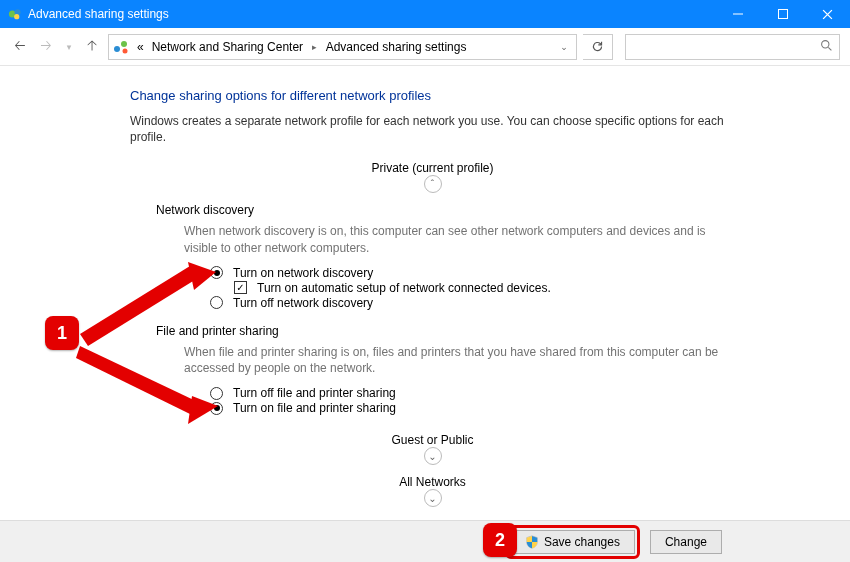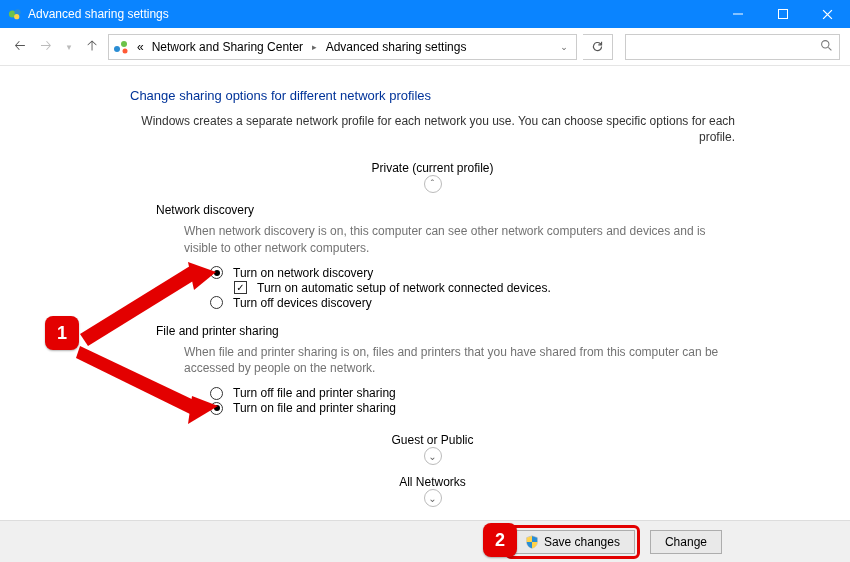--- a/index.html
+++ b/index.html
@@ -100,21 +100,20 @@
   h2.heading {
     margin: 0 0 10px 0;
     font-weight: 400;
     color: #003399;
     font-size: 13px;
   }
   .intro {
     margin: 0 0 16px 0;
     color: #333;
     line-height: 1.35;
-    text-align: right;
   }
   .section-header {
     display: flex;
     align-items: center;
     margin: 8px 0 10px 0;
     flex-direction: column;
   }
   .section-header .label { color:#000; white-space: nowrap; }
   .section-header .rule {
     flex:1; height:1px; background:#ccc;
@@ -281,21 +280,21 @@
             <span class="dot"></span>
           </span>
         <span>Turn on network discovery</span>
       </div>
       <div class="opt-row chk-sub">
         <span class="chk">✓</span>
         <span>Turn on automatic setup of network connected devices.</span>
       </div>
       <div class="opt-row">
         <span class="radio"></span>
-        <span>Turn off devices discovery</span>
+        <span>Turn off network discovery</span>
       </div>
     </div>
   </div>
 
   <div class="sub" style="margin-top:14px">
     <div class="sub-title">File and printer sharing</div>
     <p class="sub-desc">When file and printer sharing is on, files and printers that you have shared from this computer can be accessed by people on the network.</p>
     <div class="opts">
       <div class="opt-row">
         <span class="radio"></span>

